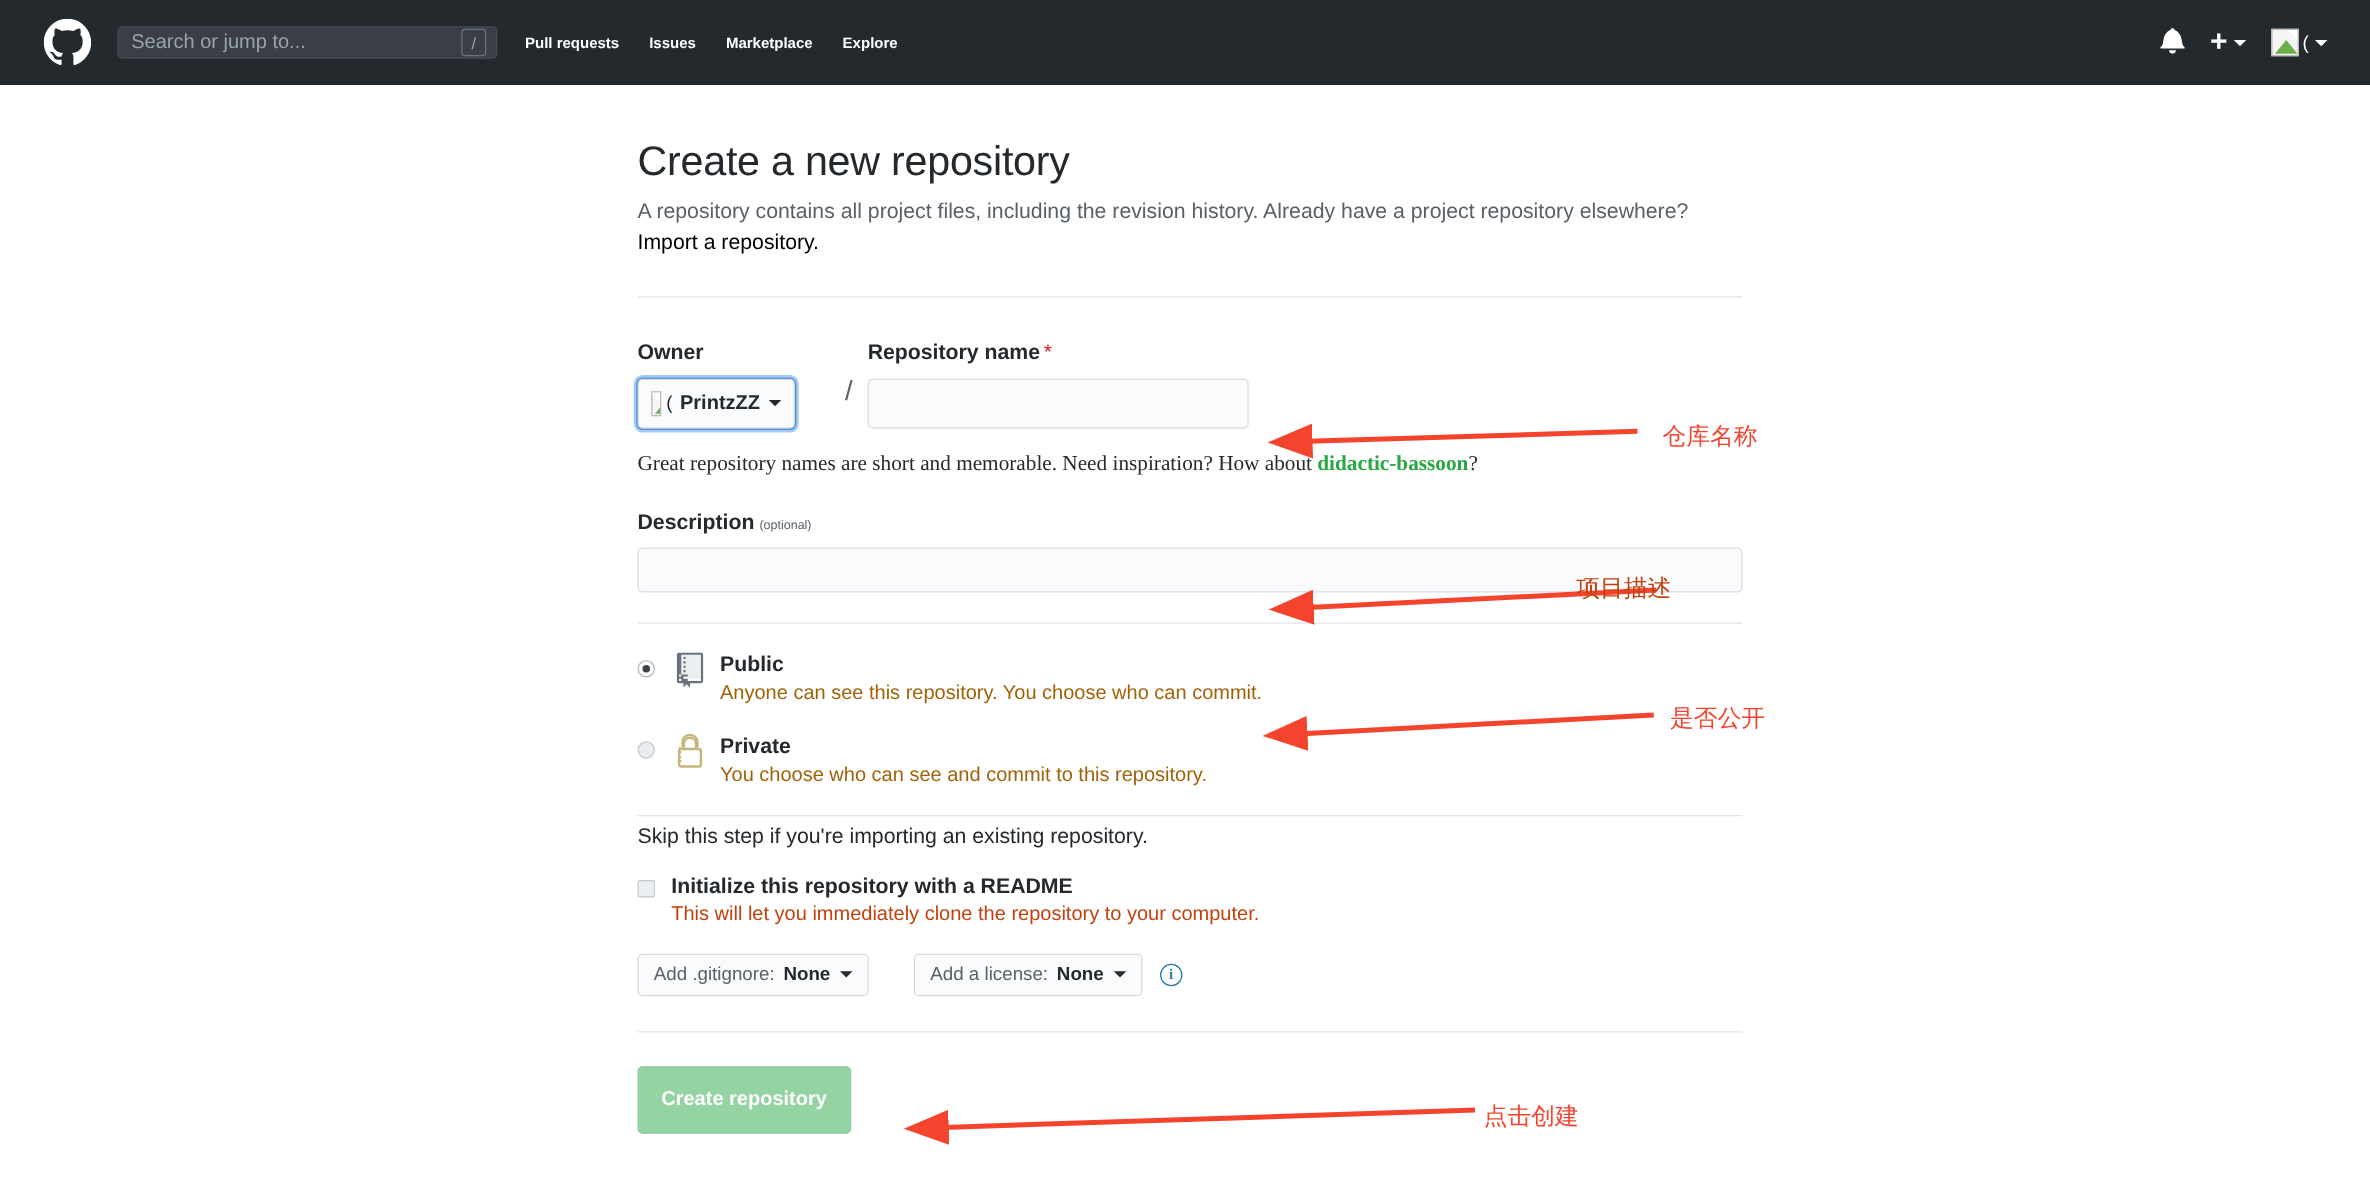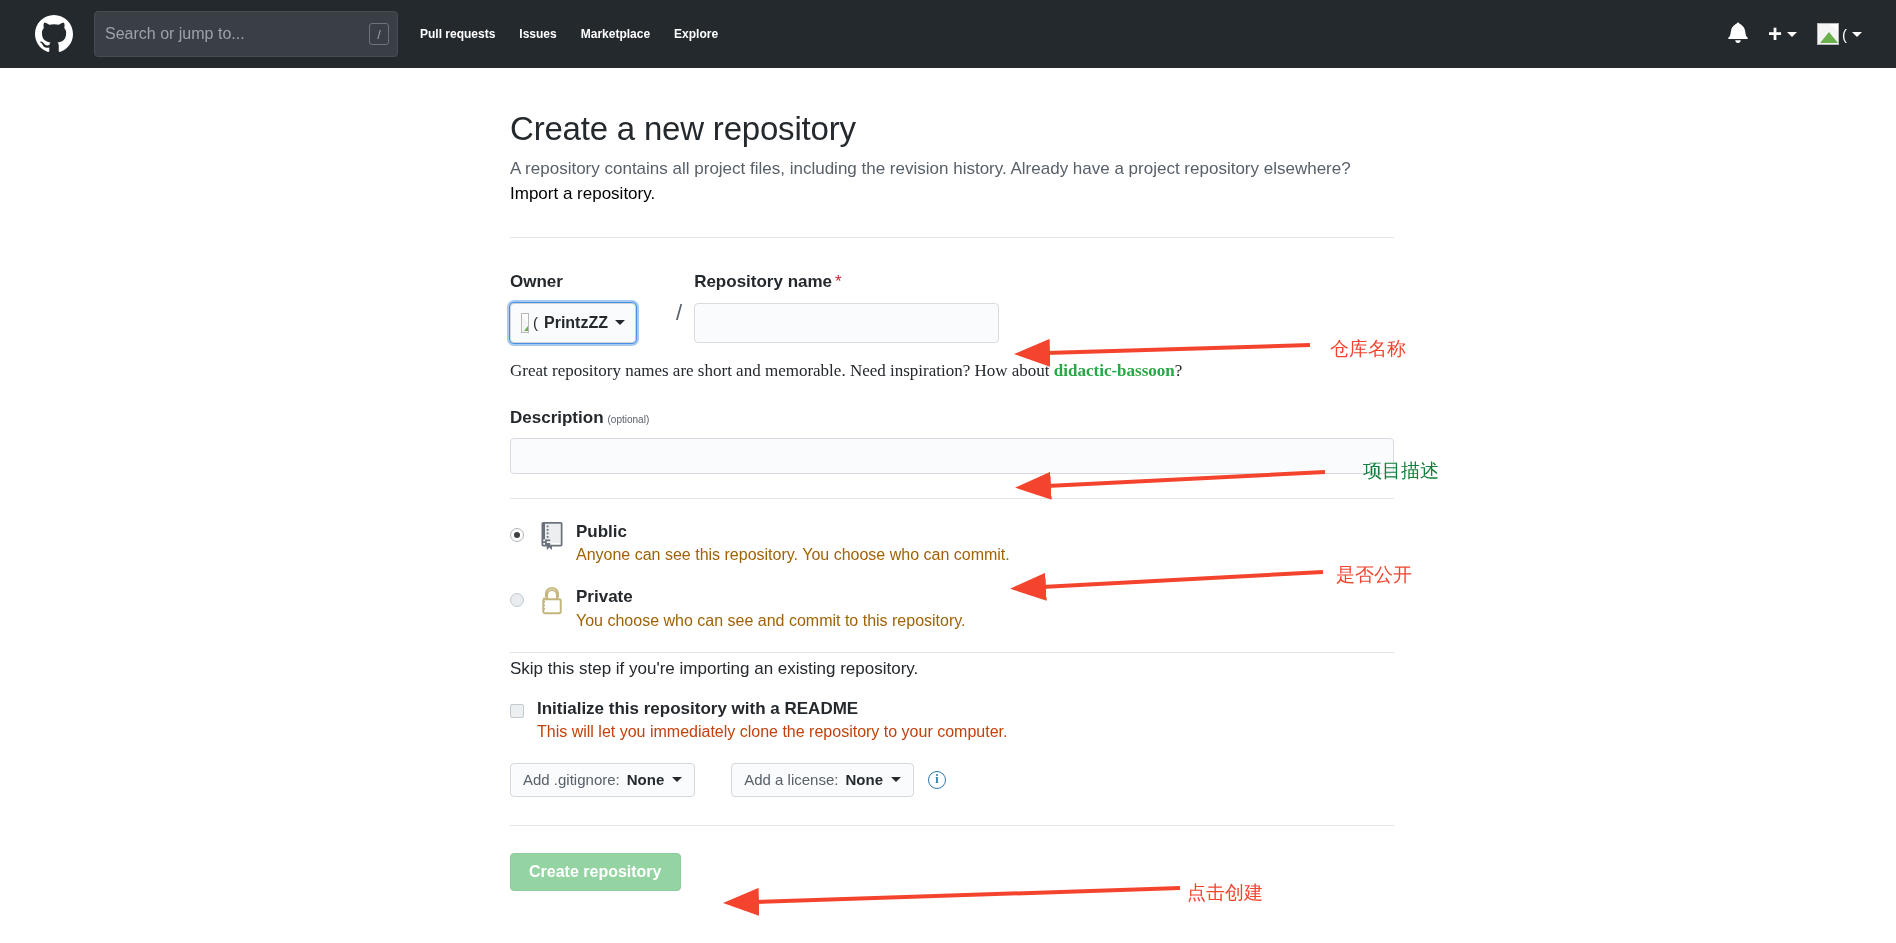--- a/index.html
+++ b/index.html
@@ -29,21 +29,21 @@
     width: 40px; height: 40px;
     margin-left: 14px;
     flex: none;
     display: flex; align-items: center; justify-content: center;
   }
   .gh-logo svg { width: 38px; height: 38px; fill: #ffffff; }
 
   .search-box {
     margin-left: 20px;
     width: 304px;
-    height: 46px;
+    height: 26px;
     background: #3a3f45;
     border: 1px solid #444d56;
     border-radius: 4px;
     display: flex;
     align-items: center;
     padding: 0 8px 0 10px;
     position: relative;
   }
   .search-box input {
     background: transparent;
@@ -369,21 +369,21 @@
     font-weight: bold;
     display: flex; align-items: center; justify-content: center;
     font-family: "Liberation Serif", serif;
     cursor: pointer;
   }
 
   .hr4 { margin-top: 28px; }
 
   .create-btn {
     margin-top: 27px;
-    height: 38px;
+    height: 54px;
     padding: 0 18px;
     background: #94d3a2;
     border: 1px solid #8ccb9a;
     border-radius: 4px;
     color: #ffffff;
     font-size: 16px;
     font-weight: bold;
     font-family: "Liberation Sans", sans-serif;
     cursor: default;
   }
@@ -579,15 +579,15 @@
       <polygon points="0 0, 9 3.5, 0 7" fill="#f4442e"></polygon>
     </marker>
   </defs>
   <line x1="1310" y1="345" x2="1046" y2="353" stroke="#f4442e" stroke-width="4" marker-end="url(#arrowhead)"></line>
   <line x1="1325" y1="472" x2="1047" y2="486" stroke="#f4442e" stroke-width="4" marker-end="url(#arrowhead)"></line>
   <line x1="1323" y1="572" x2="1042" y2="587" stroke="#f4442e" stroke-width="4" marker-end="url(#arrowhead)"></line>
   <line x1="1180" y1="888" x2="755" y2="902" stroke="#f4442e" stroke-width="4" marker-end="url(#arrowhead)"></line>
 </svg>
 
 <div class="annot-label" id="annot-0" style="left: 1330px; top: 336px; color: rgb(244, 68, 46);">仓库名称</div>
-<div class="annot-label" id="annot-1" style="left: 1363px; top: 458px; color: #15803d;">项目描述</div>
+<div class="annot-label" id="annot-1" style="left: 1261px; top: 458px; color: #c2410c;">项目描述</div>
 <div class="annot-label" id="annot-2" style="left: 1336px; top: 562px; color: rgb(244, 68, 46);">是否公开</div>
 <div class="annot-label" id="annot-3" style="left: 1187px; top: 880px; color: rgb(244, 68, 46);">点击创建</div>
 
 </body></html>

